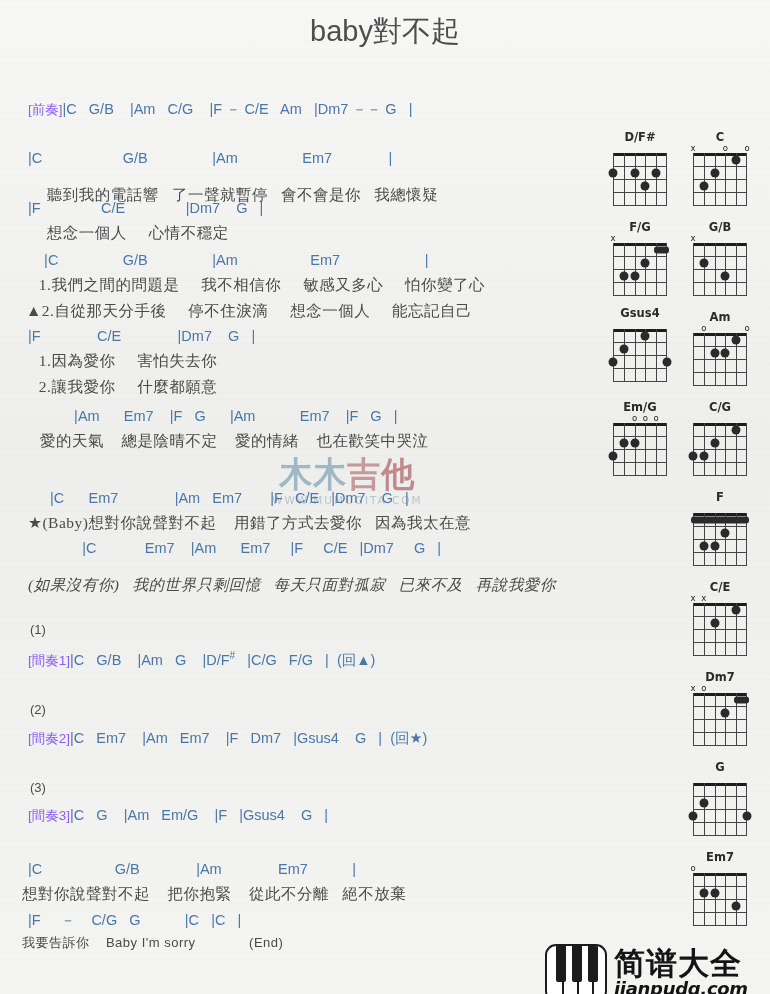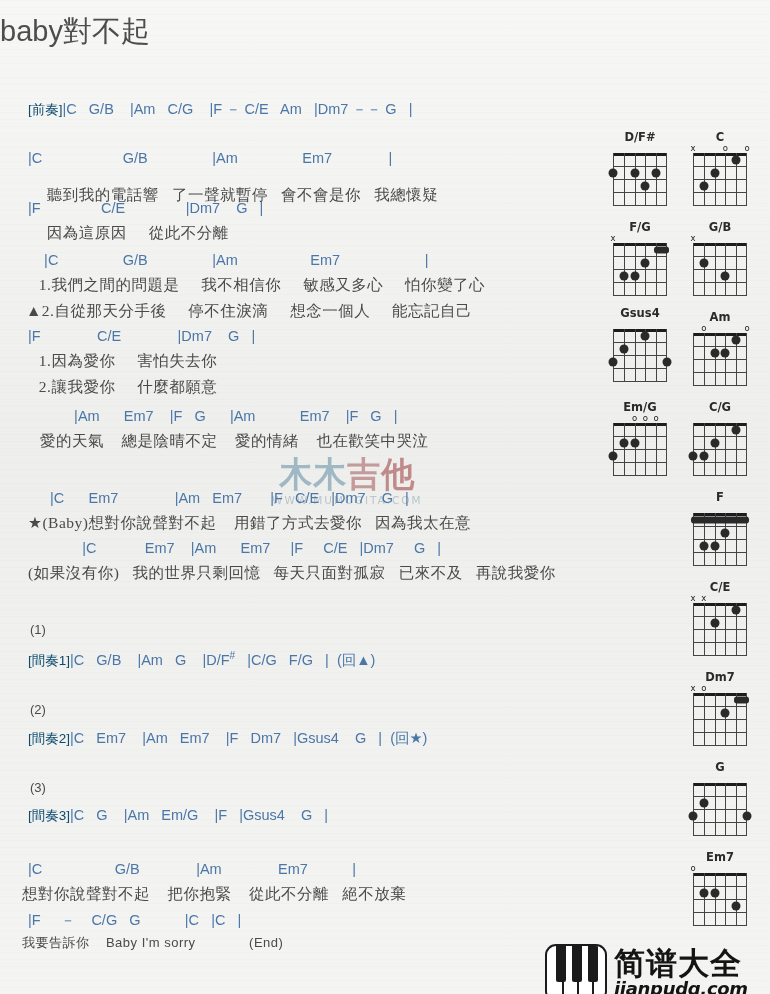--- a/index.html
+++ b/index.html
@@ -18,21 +18,21 @@
         rgba(0,0,0,0.012) 0px, rgba(0,0,0,0.012) 1px,
         rgba(255,255,255,0) 1px, rgba(255,255,255,0) 7px),
       linear-gradient(180deg,#f7f7f5 0%,#eeeeec 45%,#f4f4f2 100%);
     z-index:0;
   }
   .sheet{position:absolute;inset:0;z-index:2;}
 
   
   .title{
     position:absolute;left:0;right:0;top:12px;
-    text-align:left;
+    text-align:center;
     font-size:29px;color:#4d4d4d;font-weight:400;
     letter-spacing:0px;
   }
   .keybox{
     position:absolute;left:92px;top:33px;
     font-size:13.5px;color:#3c3c3c;line-height:19px;
     white-space:nowrap;
   }
   .credits{
     position:absolute;right:10px;top:42px;
@@ -49,21 +49,21 @@
   .chordline{
     color:#4a77a8;font-size:14.5px;letter-spacing:0px;
   }
   .lyricline{
     color:#4a4a4a;font-size:15.5px;
     font-family:"Liberation Serif","DejaVu Serif",serif;
     letter-spacing:0.5px;
   }
   .lyricline.lat{font-family:"Liberation Sans","DejaVu Sans",sans-serif;font-size:13px;}
   .plainline{color:#4a4a4a;font-size:13px;}
-  .sec-label{color:#0c4a6e;font-size:13.5px;}
+  .sec-label{color:#8b5cf6;font-size:13.5px;}
   .sup{font-size:10px;vertical-align:super;}
 
   
   .watermark{
     position:absolute;left:272px;top:458px;z-index:1;
     text-align:center;user-select:none;
     transform:scaleY(1.05);
   }
   .watermark .wm-main{
     font-size:33px;font-weight:bold;letter-spacing:1px;
@@ -147,36 +147,36 @@
 
 
 
   <div class="body-col">
 
     <div class="chordline" style="left:28px;top:5px;"><span class="sec-label">[前奏]</span><span>|C   G/B    |Am   C/G    |F － C/E   Am   |Dm7 －－ G   |</span></div>
 
     <div class="chordline" style="left:28px;top:55px;">|C                    G/B                |Am                Em7              |</div>
     <div class="lyricline" style="left:38px;top:90px;">  聽到我的電話響   了一聲就暫停   會不會是你   我總懷疑</div>
     <div class="chordline" style="left:28px;top:105px;">|F               C/E               |Dm7    G   |</div>
-    <div class="lyricline" style="left:38px;top:128px;">  因為這原因     從此不分離</div>
+    <div class="lyricline" style="left:38px;top:128px;">  想念一個人     心情不穩定</div>
 
     <div class="chordline" style="left:28px;top:157px;">    |C                G/B                |Am                  Em7                     |</div>
     <div class="lyricline" style="left:30px;top:180px;">  1.我們之間的問題是     我不相信你     敏感又多心     怕你變了心</div>
     <div class="lyricline" style="left:26px;top:206px;">▲2.自從那天分手後     停不住淚滴     想念一個人     能忘記自己</div>
     <div class="chordline" style="left:28px;top:233px;">|F              C/E              |Dm7    G   |</div>
     <div class="lyricline" style="left:30px;top:256px;">  1.因為愛你     害怕失去你</div>
     <div class="lyricline" style="left:30px;top:282px;">  2.讓我愛你     什麼都願意</div>
 
     <div class="chordline" style="left:58px;top:313px;">    |Am      Em7    |F   G      |Am           Em7    |F   G   |</div>
     <div class="lyricline" style="left:40px;top:336px;">愛的天氣    總是陰晴不定    愛的情緒    也在歡笑中哭泣</div>
 
     <div class="chordline" style="left:42px;top:395px;">  |C      Em7              |Am   Em7       |F   C/E   |Dm7    G   |</div>
     <div class="lyricline" style="left:28px;top:418px;">★(Baby)想對你說聲對不起    用錯了方式去愛你   因為我太在意</div>
     <div class="chordline" style="left:42px;top:445px;">          |C            Em7    |Am      Em7     |F     C/E   |Dm7     G   |</div>
-    <div class="lyricline" style="left:28px;top:468px;">(如果沒有你)   我的世界只剩回憶   每天只面對孤寂   已來不及   再說我愛你</div>
+    <div class="lyricline" style="left:28px;top:480px;font-style:italic;">(如果沒有你)   我的世界只剩回憶   每天只面對孤寂   已來不及   再說我愛你</div>
 
     <div class="plainline" style="left:30px;top:527px;">(1)</div>
     <div class="chordline" style="left:28px;top:555px;"><span class="sec-label">[間奏1]</span><span>|C   G/B    |Am   G    |D/F</span><span class="sup">#</span><span>   |C/G   F/G   |  (回▲)</span></div>
 
     <div class="plainline" style="left:30px;top:607px;">(2)</div>
     <div class="chordline" style="left:28px;top:634px;"><span class="sec-label">[間奏2]</span><span>|C   Em7    |Am   Em7    |F   Dm7   |Gsus4    G   |  (回★)</span></div>
 
     <div class="plainline" style="left:30px;top:685px;">(3)</div>
     <div class="chordline" style="left:28px;top:712px;"><span class="sec-label">[間奏3]</span><span>|C   G    |Am   Em/G    |F   |Gsus4    G   |</span></div>
 

